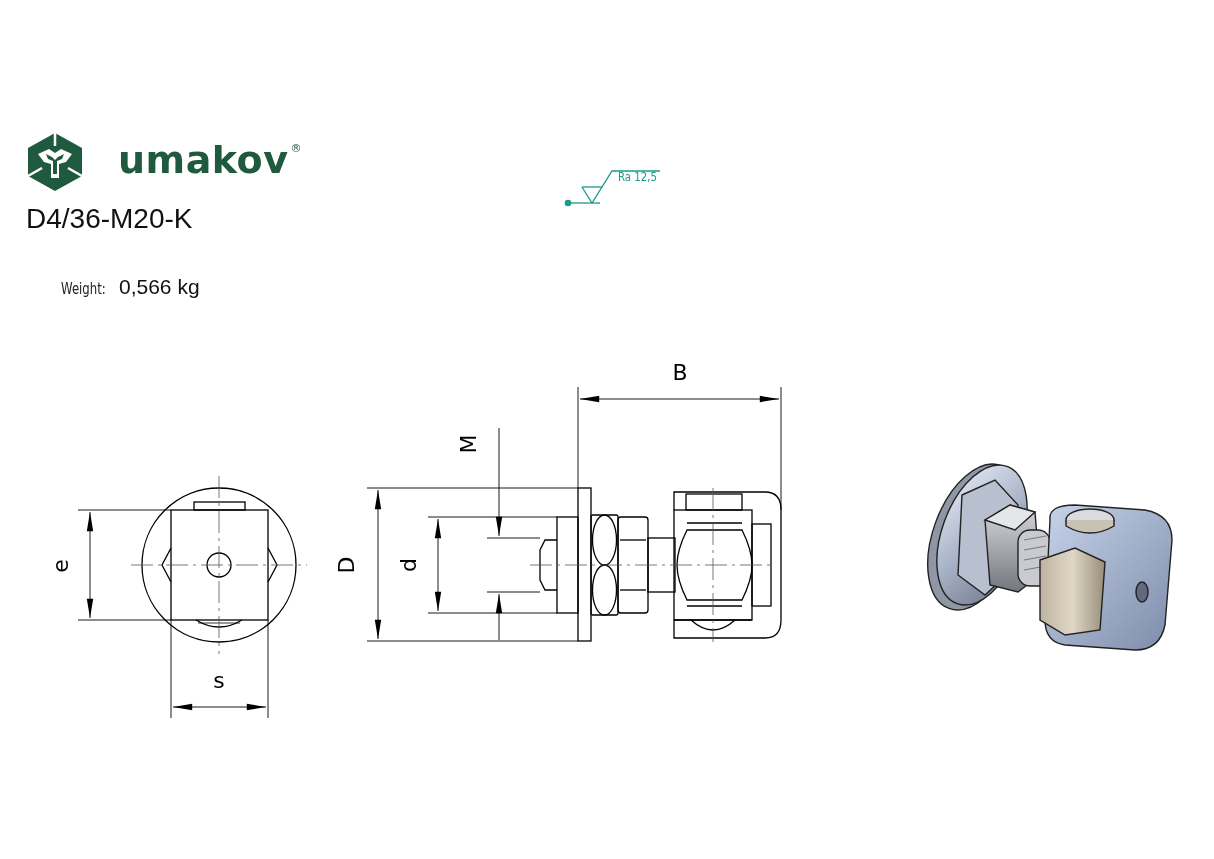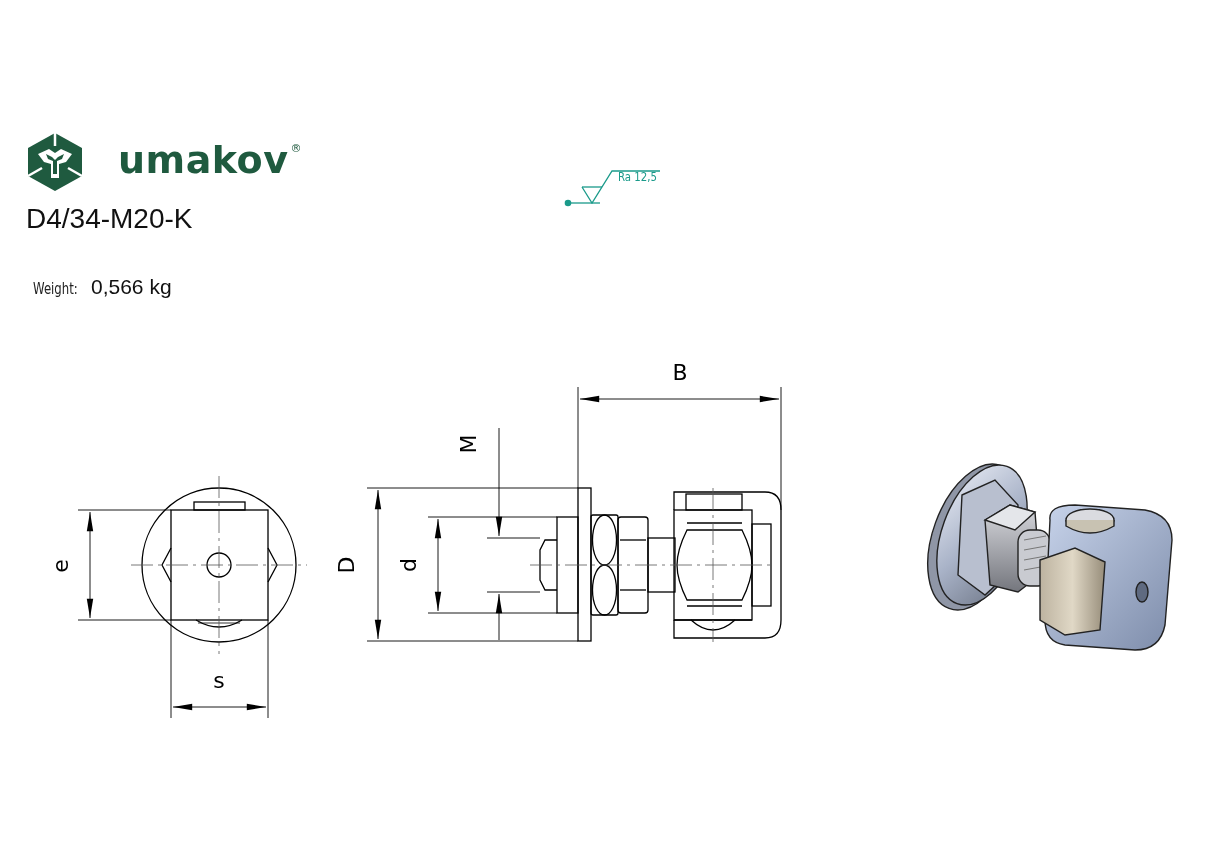--- a/index.html
+++ b/index.html
@@ -26,24 +26,24 @@
     <path d="M2,44 L16,36" stroke="#fff" stroke-width="2.5"></path>
     <path d="M56,44 L42,36" stroke="#fff" stroke-width="2.5"></path>
     <path d="M12,22 L23,17 L29,21 L35,17 L46,22 L40,30 L33,32 L33,46 L25,46 L25,32 L18,30 Z" fill="#fff"></path>
     <path d="M20,22 L26,25 L29,28 L32,25 L38,22 L36,27 L31,29 L31,42 L27,42 L27,29 L22,27 Z" fill="#1f5a3f"></path>
   </svg>
   <div class="abs brand-text" style="left:66px; top:6px;margin-left:26px;">
     <span>umakov</span><span class="reg">®</span>
   </div>
 </div>
 
-<div class="abs part-code" style="left:26px; top:203px;">D4/34-M20-K</div>
+<div class="abs part-code" style="left:26px; top:203px;">D4/36-M20-K</div>
 
 <div class="abs" style="left:33px; top:274px; width:220px;">
-  <div style="height:26px; line-height:26px; white-space:nowrap;">
+  <div style="height:26px; line-height:26px; white-space:nowrap;margin-left:28px;">
     <span class="meta-label" style="width:60px;">Weight:</span><span class="meta-value" style="margin-left:-2px;">0,566 kg</span>
   </div>
 </div>
 
 <div class="abs" style="left:560px; top:165px; width:110px; height:46px;">
   <svg width="110" height="46" viewBox="0 0 110 46">
     <g stroke="#1a9a8a" stroke-width="1.3" fill="none">
       <line x1="8" y1="38" x2="40" y2="38"></line>
       <polyline points="22,22 32,38 52,6 100,6"></polyline>
       <line x1="22" y1="22" x2="42" y2="22"></line>

